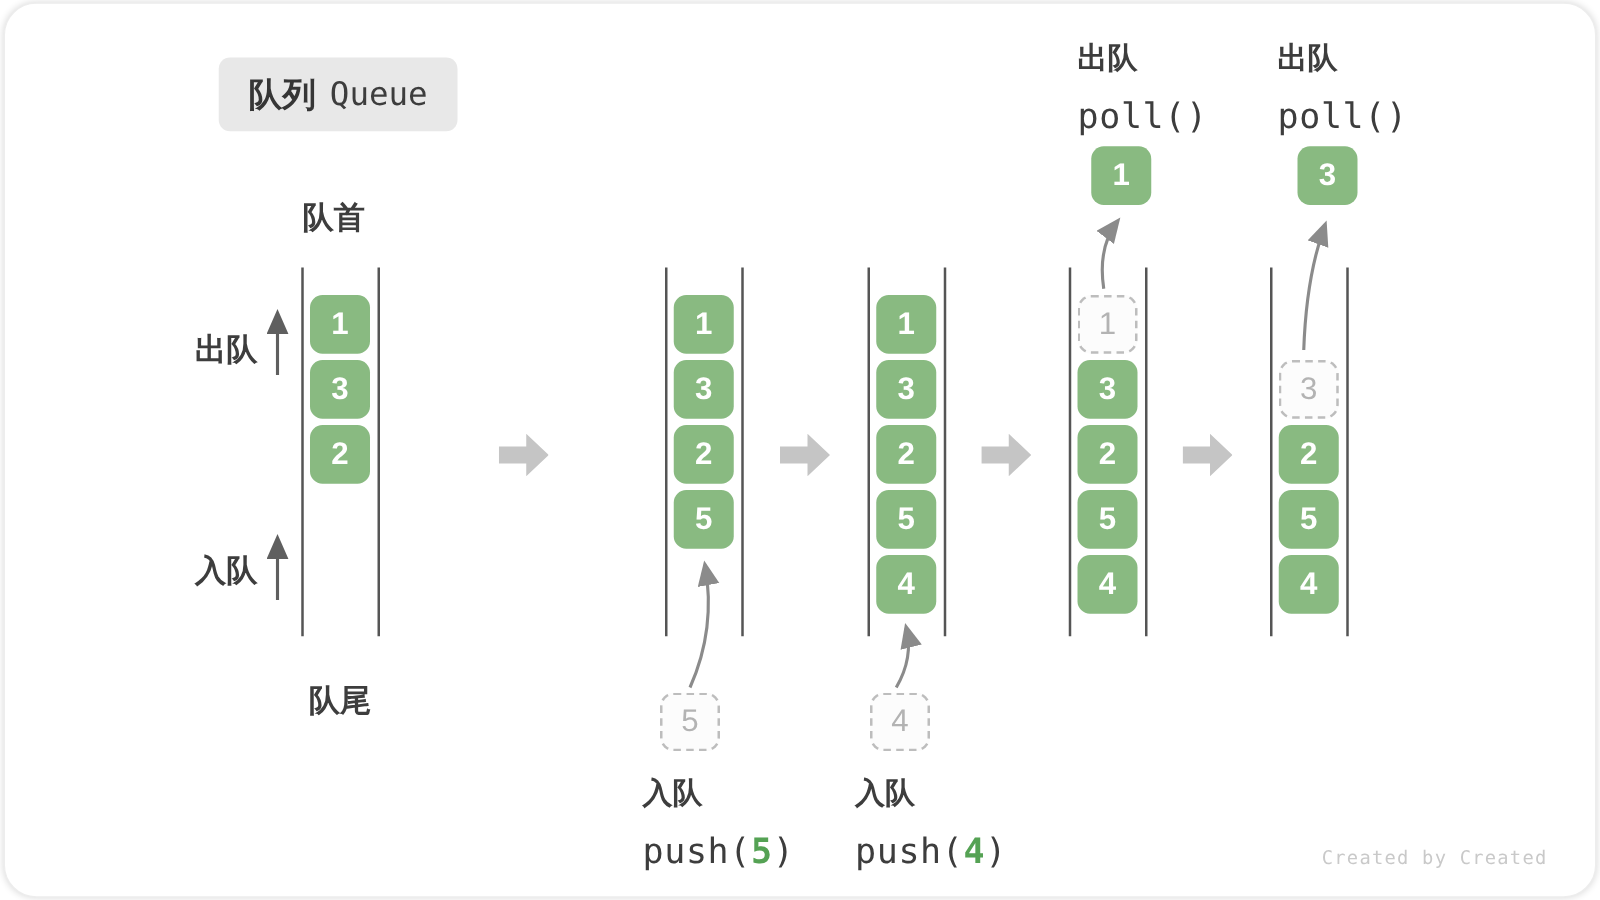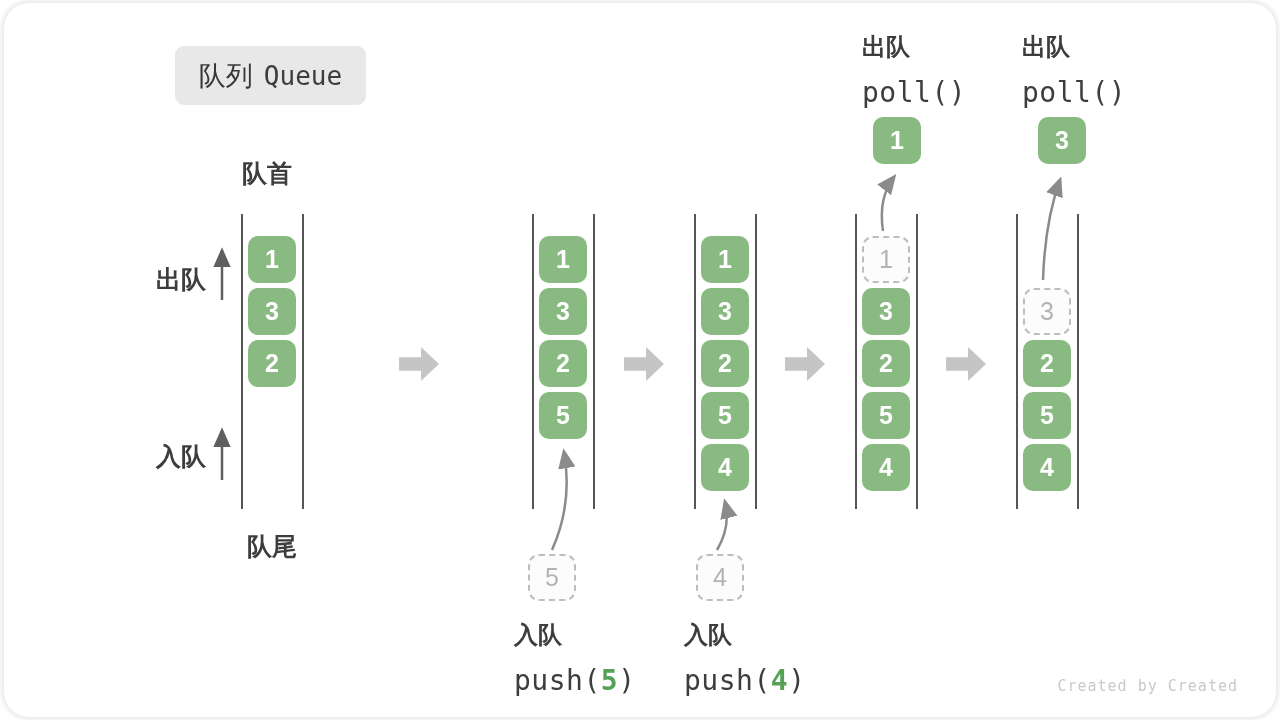--- a/index.html
+++ b/index.html
@@ -2,21 +2,21 @@
 <html style="--cell-green: #89ba81; --arg-green: #55a254; --arrow-gray: #c5c5c5; --dashed: #bdbdbd;"><head>
 <meta charset="utf-8">
 <style>
   html,body{margin:0;padding:0;background:#ffffff;width:1280px;height:720px;
     font-family:"Liberation Sans",sans-serif;-webkit-font-smoothing:antialiased;}
   .card{position:absolute;left:3px;top:2px;width:1272px;height:714px;background:#fff;
     border:1px solid #ededed;border-radius:26px;box-shadow:0 0 6px rgba(0,0,0,.14);overflow:hidden;}
 
   .badge{position:absolute;left:171px;top:43px;width:191px;height:59px;background:#e8e8e8;
     border-radius:9px;display:flex;align-items:center;justify-content:center;gap:11px;}
-  .badge .zh{font-size:27px;font-weight:normal;color:#363636;}
+  .badge .zh{font-size:27px;font-weight:bold;color:#363636;}
   .badge .en{font-family:"DejaVu Sans Mono",monospace;font-size:26px;color:#3d3d3d;}
 
   .lbl{position:absolute;font-size:25px;font-weight:bold;color:#3d3d3d;white-space:nowrap;}
 
   .vl{position:absolute;top:211px;width:2px;height:295px;background:#555;}
 
   .cell{position:absolute;width:48px;height:47px;border-radius:10px;
     background:var(--cell-green,#89ba81);color:#fff;font-size:25px;font-weight:600;
     display:flex;align-items:center;justify-content:center;}
   .ghost{position:absolute;width:44px;height:43px;border:2px dashed var(--dashed,#bdbdbd);
@@ -41,21 +41,21 @@
 <body>
 
 <div class="card">
 
   <div class="badge">
     <span class="zh">队列</span>
     <span class="en">Queue</span>
   </div>
 
   <div class="lbl" style="left:238px;top:154px;font-family:Liberation Serif, serif;">队首</div>
-  <div class="lbl" style="left:243px;top:527px;">队尾</div>
+  <div class="lbl" style="left:243px;top:541px;">队尾</div>
   <div class="lbl" style="left:152px;top:260px;">出队</div>
   <div class="lbl" style="left:152px;top:437px;">入队</div>
 
   <div class="vl" style="left:237px;"></div>
   <div class="vl" style="left:298px;"></div>
   <div class="vl" style="left:528px;"></div>
   <div class="vl" style="left:589px;"></div>
   <div class="vl" style="left:690px;"></div>
   <div class="vl" style="left:751px;"></div>
   <div class="vl" style="left:851px;"></div>

